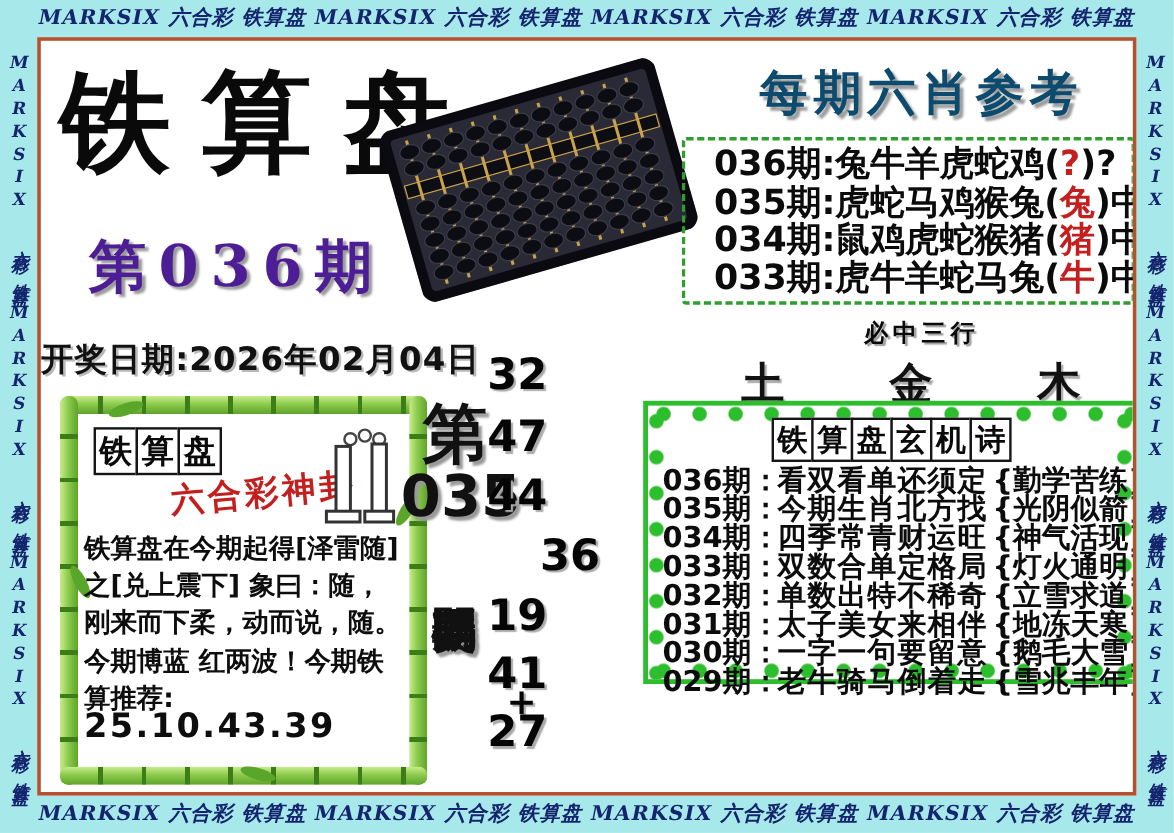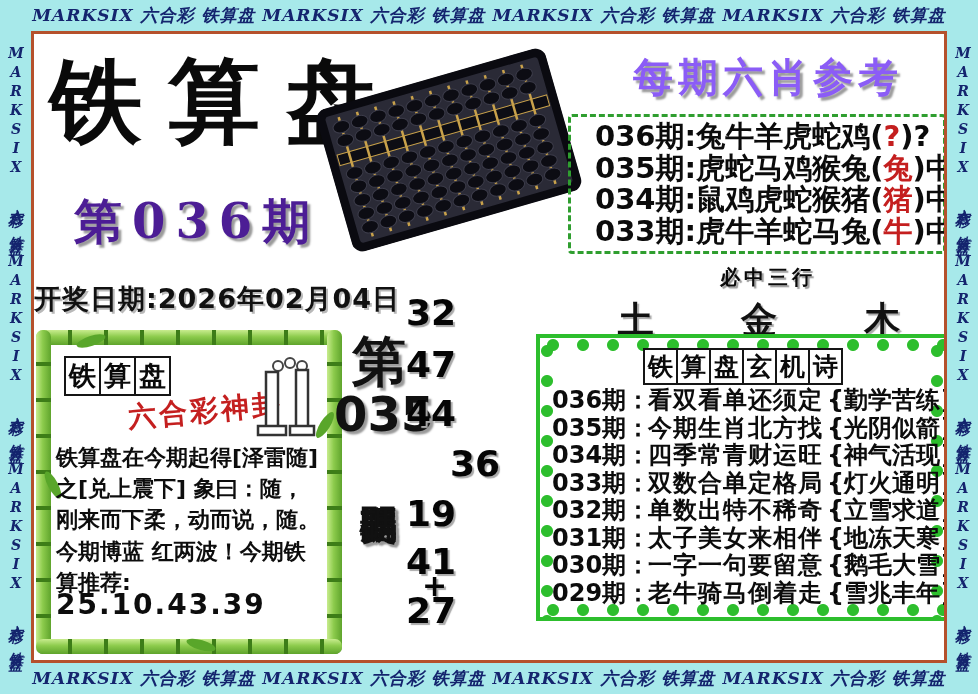--- a/index.html
+++ b/index.html
@@ -26,21 +26,21 @@
   
   .main-title{left:16px;top:20px;font-size:92px;font-weight:900;color:#0a0a0a;
     letter-spacing:26px;line-height:1.05;font-family:"DejaVu Sans",sans-serif;}
   .issue-no{left:40px;top:156px;font-size:48px;font-weight:900;letter-spacing:10px;
     color:#4c1d95;text-shadow:3px 3px 2px #9a9a9a;font-family:"DejaVu Serif",serif;}
   .draw-date{left:0px;top:247px;font-size:27px;font-weight:900;color:#111;
     text-shadow:2px 2px 0 #b9b9b9;letter-spacing:1px;}
   
   .abacus{left:296px;top:42px;width:238px;height:148px;transform:rotate(-16deg);}
   
-  .bamboo{left:2px;top:296px;width:306px;height:324px;background:#fff;}
+  .bamboo{left:16px;top:296px;width:306px;height:324px;background:#fff;}
   .bb{position:absolute;background:
       repeating-linear-gradient(90deg,rgba(0,0,0,0) 0 32px,#3d7d18 32px 36px),
       linear-gradient(180deg,#c8ec8e 0%,#8ccb4c 45%,#5fa42c 100%);}
   .bb-v{background:
       repeating-linear-gradient(180deg,rgba(0,0,0,0) 0 32px,#3d7d18 32px 36px),
       linear-gradient(90deg,#c8ec8e 0%,#8ccb4c 45%,#5fa42c 100%);}
   .bb-top{left:0;top:0;right:0;height:15px;border-radius:7px;}
   .bb-bottom{left:0;bottom:0;right:0;height:15px;border-radius:7px;}
   .bb-left{top:0;bottom:0;left:0;width:15px;border-radius:7px;}
   .bb-right{top:0;bottom:0;right:0;width:15px;border-radius:7px;}
@@ -60,32 +60,32 @@
     text-shadow:3px 3px 2px #999;font-family:"DejaVu Serif",serif;}
   .rc-issue{left:300px;top:352px;font-size:48px;font-weight:900;color:#111;text-shadow:3px 3px 2px #999;}
   .rc-vlabel{left:326px;top:443px;font-size:37px;font-weight:900;color:#111;
     writing-mode:vertical-rl;text-orientation:upright;letter-spacing:0px;line-height:1;
     text-shadow:3px 3px 2px #999;font-family:"DejaVu Serif",serif;}
   .rc-num{left:372px;width:70px;font-size:36px;font-weight:900;color:#050505;text-shadow:2px 2px 1px #aaa;}
   .n0{top:258px;} .n1{top:310px;} .n2{top:359px;} .n3{top:409px;margin-left:44px;}
   .n4{top:459px;} .n5{top:507px;} .n6{top:534px;left:388px;font-size:30px;} .n7{top:556px;}
   
   .six-title{left:556px;top:16px;width:356px;text-align:center;font-size:40px;font-weight:900;
-    color:#8b5cf6;letter-spacing:5px;text-shadow:3px 3px 2px #9b9b9b;font-family:"DejaVu Serif",serif;}
+    color:#0c4a6e;letter-spacing:5px;text-shadow:3px 3px 2px #9b9b9b;font-family:"DejaVu Serif",serif;}
   .six-box{left:534px;top:80px;width:378px;height:140px;border:3px dashed #2f9e2f;
     border-radius:4px;display:flex;flex-direction:column;justify-content:space-around;
     padding:4px 24px;box-sizing:border-box;}
   .six-row{white-space:nowrap;font-size:29px;font-weight:800;color:#0b0b0b;line-height:1;}
   .pick{color:#c41f1f;}
   .three-title{left:556px;top:230px;width:356px;text-align:center;font-size:20px;font-weight:900;
     color:#0a0a0a;letter-spacing:4px;text-shadow:2px 2px 1px #9b9b9b;font-family:"DejaVu Serif",serif;}
   .elements{left:540px;top:262px;width:370px;display:flex;justify-content:space-around;
     font-size:36px;font-weight:800;color:#111;text-shadow:2px 2px 1px #aaa;}
   
-  .stamp{left:502px;top:300px;width:412px;height:287px;border:4px solid #2dbe2d;
+  .stamp{left:502px;top:300px;width:412px;height:236px;border:4px solid #2dbe2d;
     background:#fff;box-sizing:border-box;}
   .dots{position:absolute;background-repeat:repeat-x;}
   .dots-h{left:0;right:0;height:14px;
     background-image:radial-gradient(circle at 13px 7px,#2dbe2d 0 5.5px,rgba(0,0,0,0) 6.5px);
     background-size:30px 14px;}
   .dots-top{top:0;} .dots-bot{bottom:0;}
   .dots-v{top:0;bottom:0;width:14px;background-repeat:repeat-y;
     background-image:radial-gradient(circle at 7px 13px,#2dbe2d 0 5.5px,rgba(0,0,0,0) 6.5px);
     background-size:14px 30px;}
   .dots-left{left:0;} .dots-right{right:0;}

